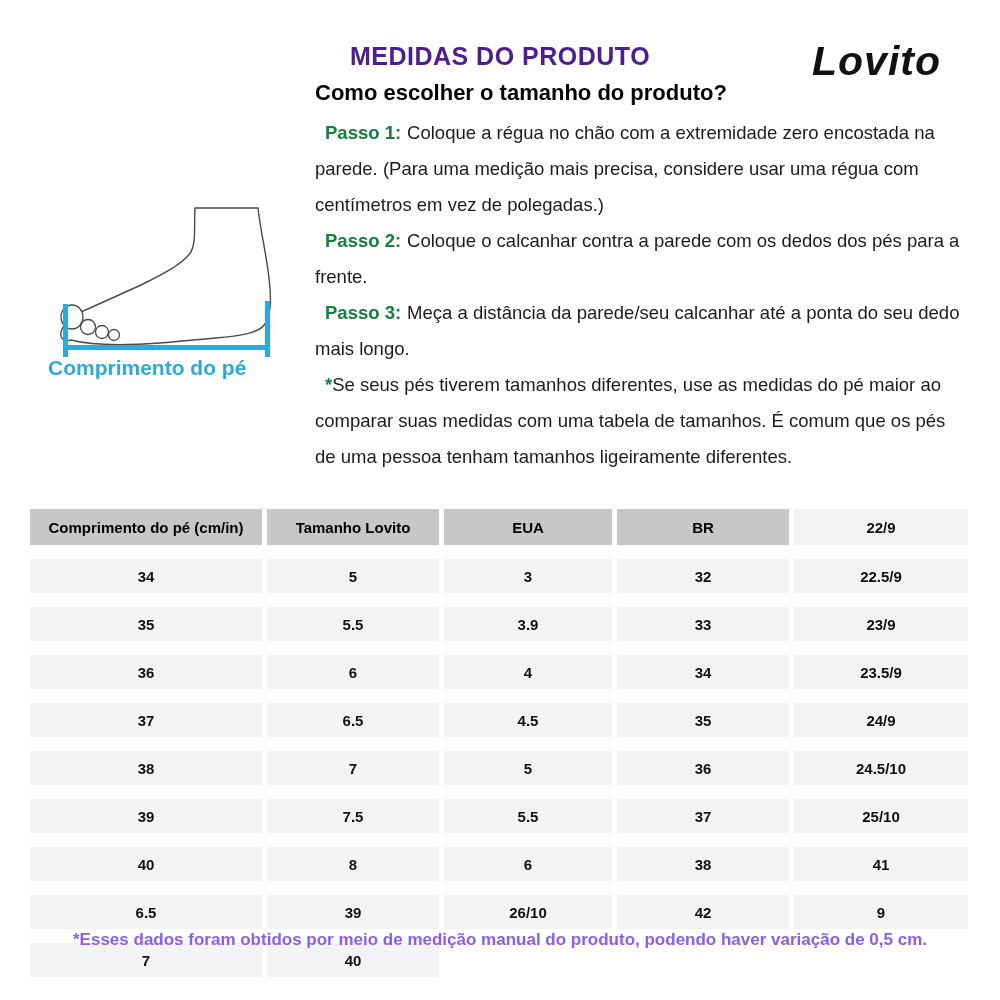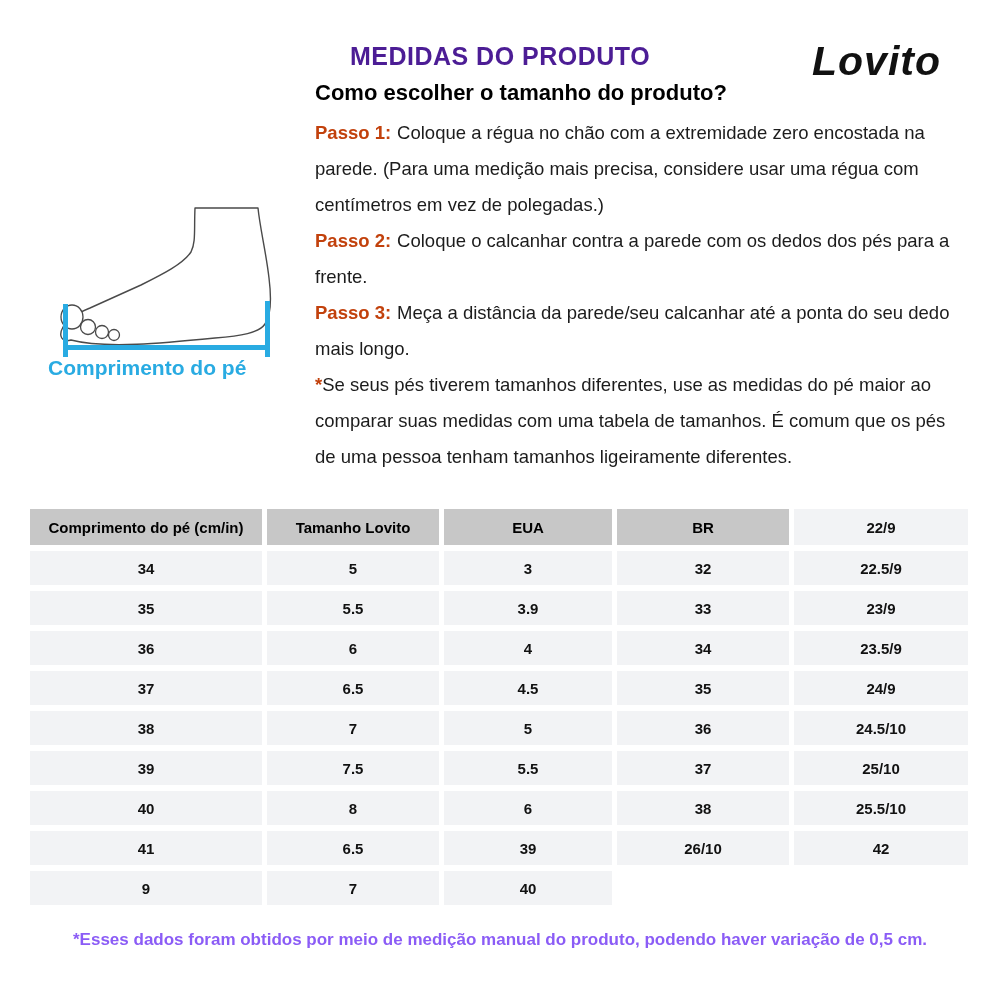--- a/index.html
+++ b/index.html
@@ -16,41 +16,41 @@
   }
   .logo {
     position:absolute; left:812px; top:38px;
     font-size:41px; font-weight:800; letter-spacing:1px; color:#111;font-style:italic;
   }
 
   
   .guide { position:absolute; left:315px; top:80px; width:648px; }
   .guide h2 { font-size:22px; font-weight:800; color:#000; margin:0 0 9px 0; }
   .guide p { font-size:18.5px; line-height:36px; color:#1c1c1c; font-weight:400; }
-  .lead { font-weight:800; color:#c2410c; margin-right:6px; }
+  .lead { font-weight:800; color:#15803d; margin-right:6px;margin-left:10px; }
   .lead.tight { margin-right:0; }
 
   
   .diagram { position:absolute; left:45px; top:190px; width:245px; height:170px; }
   .foot-outline { fill:#ffffff; stroke:#4a4a4a; stroke-width:1.4; stroke-linejoin:round; }
   .toe { fill:#ffffff; stroke:#4a4a4a; stroke-width:1.3; }
   .measure { fill:var(--accent,#29abe2); }
   .diagram-label {
     position:absolute; left:48px; top:356px; width:238px; text-align:left;
     color:var(--accent,#29abe2); font-size:21px; font-weight:700;
   }
 
   
   .size-table {
     position:absolute; left:30px; top:509px; width:938px;
     display:grid;
     grid-template-columns:232px 172px 168px 172px 174px;
     grid-template-rows:36px;
     grid-auto-rows:34px;
-    gap:6px 5px;
+    gap:14px 5px;
   }
   .tcell {
     display:flex; align-items:center; justify-content:center;
     background:var(--row-bg,#f2f3f5);
     font-size:15px; font-weight:700; color:#111;
   }
   .tcell.th { background:var(--header-bg,#c7c7c7); color:#000; }
 
   
   .footnote {
@@ -129,21 +129,20 @@
       <div class="tcell">24.5/10</div>
       <div class="tcell">39</div>
       <div class="tcell">7.5</div>
       <div class="tcell">5.5</div>
       <div class="tcell">37</div>
       <div class="tcell">25/10</div>
       <div class="tcell">40</div>
       <div class="tcell">8</div>
       <div class="tcell">6</div>
       <div class="tcell">38</div>
-      <div class="tcell">25.5/10</div>
       <div class="tcell">41</div>
       <div class="tcell">6.5</div>
       <div class="tcell">39</div>
       <div class="tcell">26/10</div>
       <div class="tcell">42</div>
       <div class="tcell">9</div>
       <div class="tcell">7</div>
       <div class="tcell">40</div>
     </div>
 

